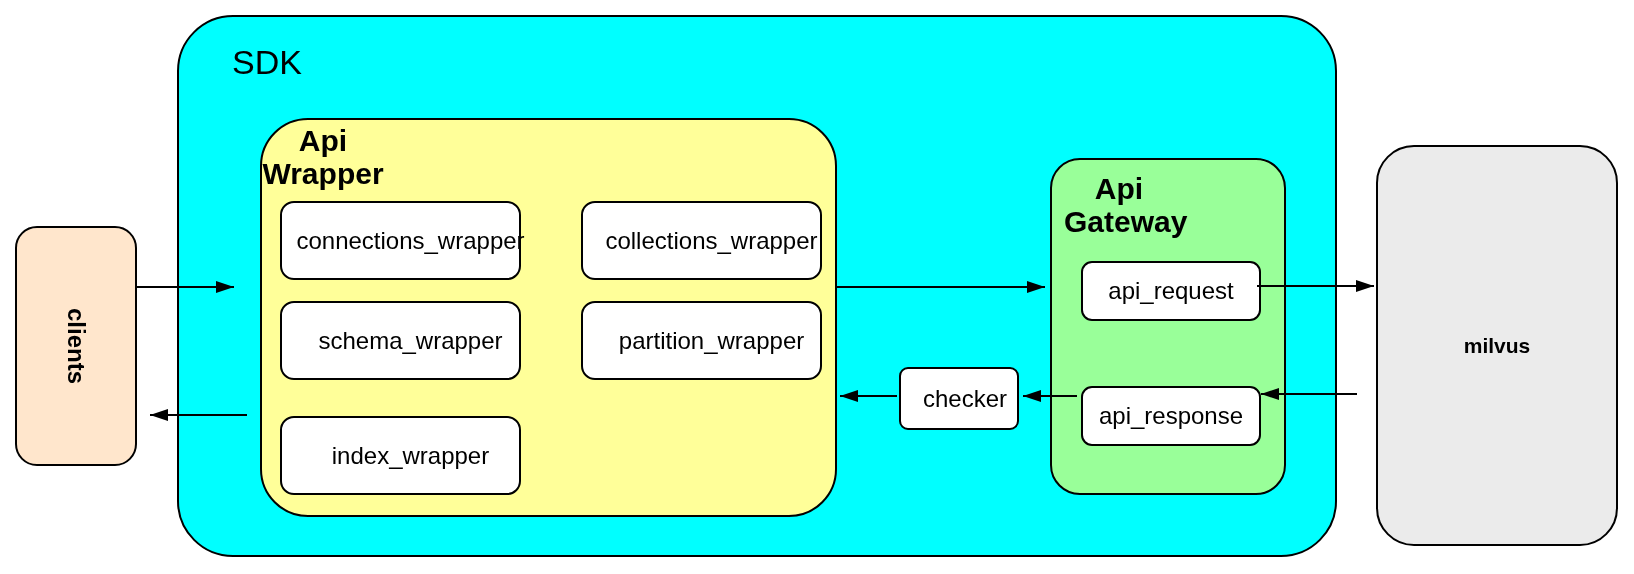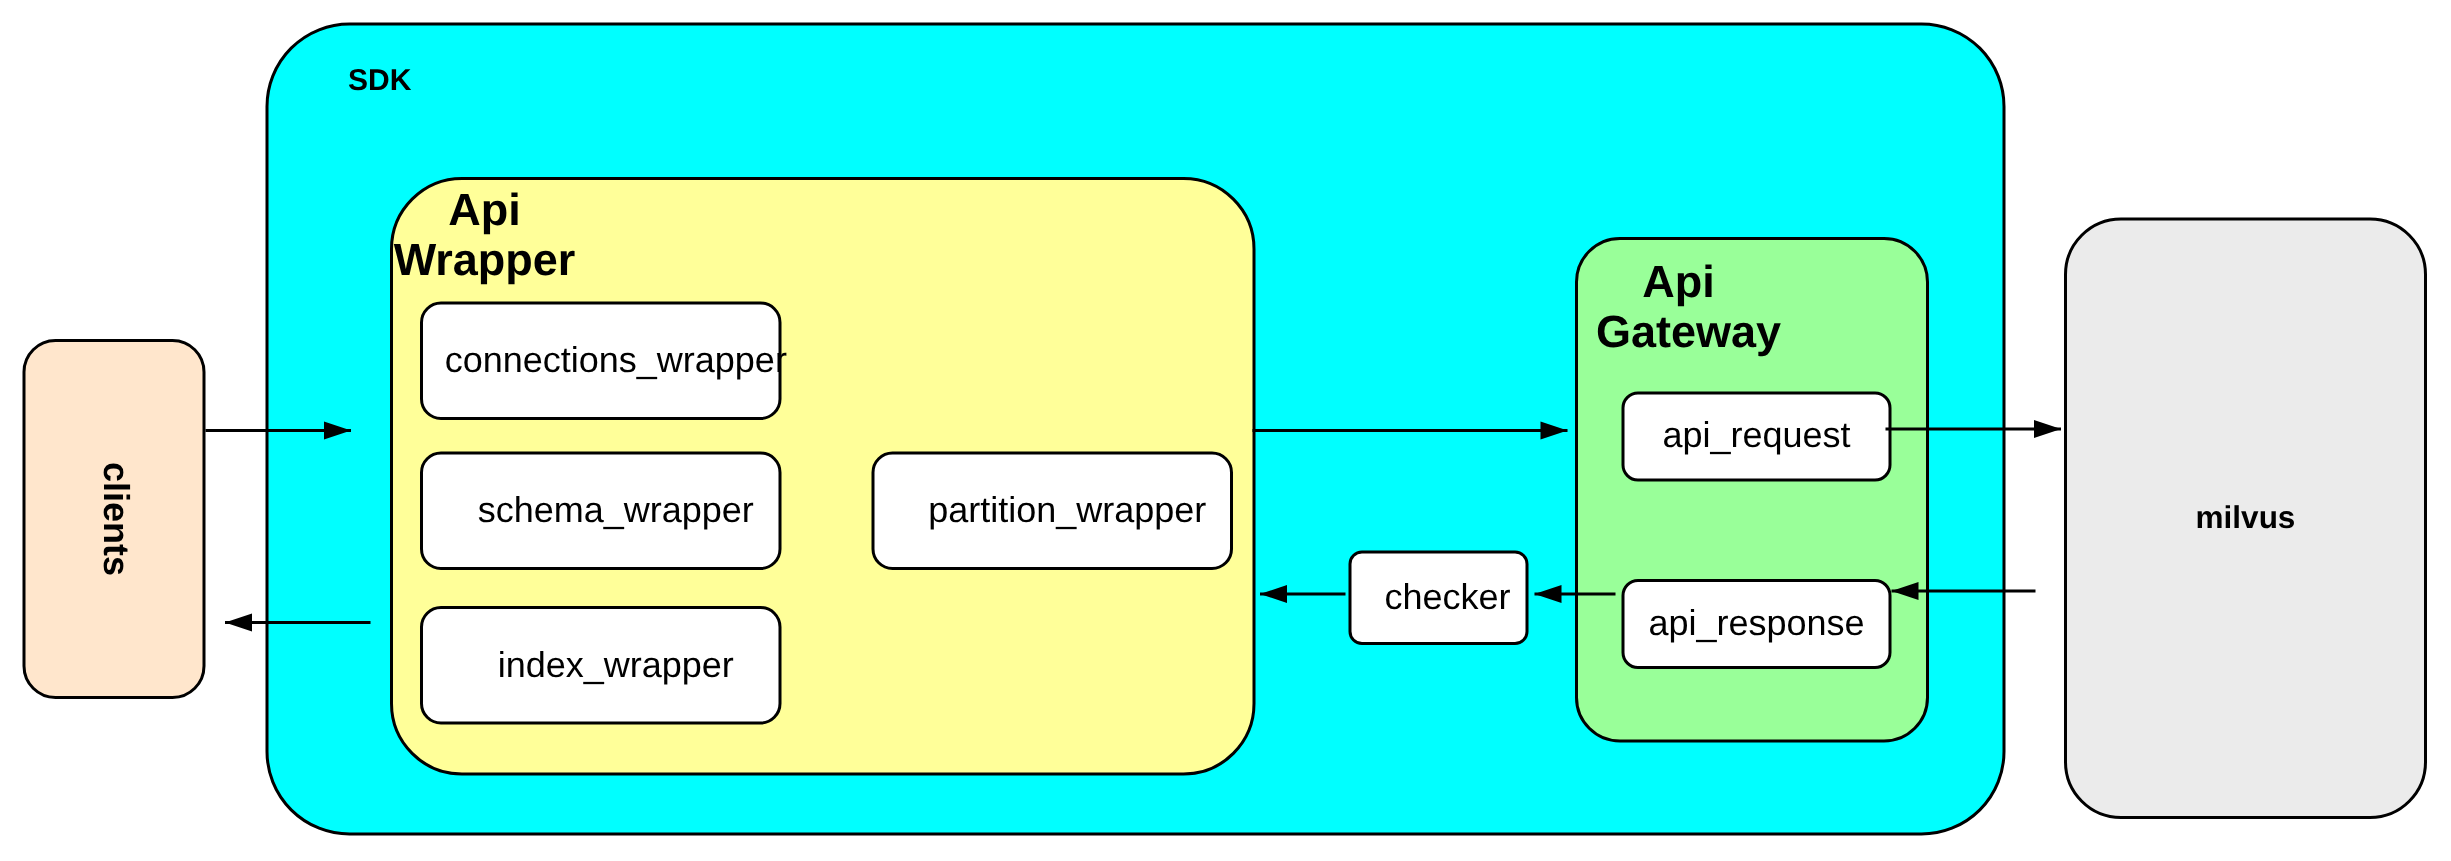--- a/index.html
+++ b/index.html
@@ -11,28 +11,28 @@
   body{font-family:"Liberation Sans","DejaVu Sans",sans-serif;color:var(--c-text);}
   .canvas{position:relative;width:1634px;height:574px;background:var(--c-canvas-bg);overflow:hidden;}
   .box{position:absolute;border:2px solid var(--c-border);box-sizing:border-box;}
   .centered{display:flex;align-items:center;justify-content:center;}
   .container-label{position:absolute;font-weight:bold;font-size:30px;line-height:1.1;white-space:pre-line;text-align:center;}
   
   .clients{left:15px;top:226px;width:122px;height:240px;border-radius:22px;background:var(--c-clients-bg);}
   .clients .vtext{transform:rotate(90deg);font-weight:bold;font-size:24px;white-space:nowrap;}
   
   .sdk{left:177px;top:15px;width:1160px;height:542px;border-radius:56px;background:var(--c-sdk-bg);}
-  .sdk-label{left:53px;top:26px;font-weight:bold;font-size:20px;position:absolute;}
+  .sdk-label{left:53px;top:26px;font-weight:normal;font-size:34px;position:absolute;}
   
   .api-wrapper{left:81px;top:101px;width:577px;height:399px;border-radius:48px;background:var(--c-wrapper-bg);}
   .aw-label{left:0;top:4px;width:122px;}
   .node{background:var(--c-node-bg);font-size:24px;border-radius:14px;}
   .wnode{width:241px;height:79px;padding-left:20px;}
   .col1{left:18px;} .col2{left:319px;}
-  .row1{top:81px;} .row2{top:181px;} .row3{top:284px;}
+  .row1{top:81px;} .row2{top:181px;} .row3{top:296px;}
   
   .checker{left:720px;top:350px;width:120px;height:63px;border-radius:9px;padding-left:12px;}
   
   .api-gateway{left:871px;top:141px;width:236px;height:337px;border-radius:30px;background:var(--c-gateway-bg);}
   .ag-label{left:12px;top:12px;width:110px;}
   .gnode{left:29px;width:180px;height:60px;border-radius:11px;}
   .greq{top:101px;border-radius:11px;} .gresp{top:226px;}
   
   .milvus{left:1376px;top:145px;width:242px;height:401px;border-radius:38px;background:var(--c-milvus-bg);font-weight:bold;font-size:21px;}
   
@@ -50,20 +50,23 @@
 
   <div class="box sdk">
     <span class="sdk-label">SDK</span>
 
     <div class="box api-wrapper">
       <span class="container-label aw-label">Api
 Wrapper</span>
 
       <div class="box centered node wnode col1 row1">
         <span>connections_wrapper</span>
+      </div>
+      <div class="box centered node wnode col2 row1">
+        <span>collections_wrapper</span>
       </div>
       <div class="box centered node wnode col1 row2">
         <span>schema_wrapper</span>
       </div>
       <div class="box centered node wnode col2 row2">
         <span>partition_wrapper</span>
       </div>
       <div class="box centered node wnode col1 row3">
         <span>index_wrapper</span>
       </div>

